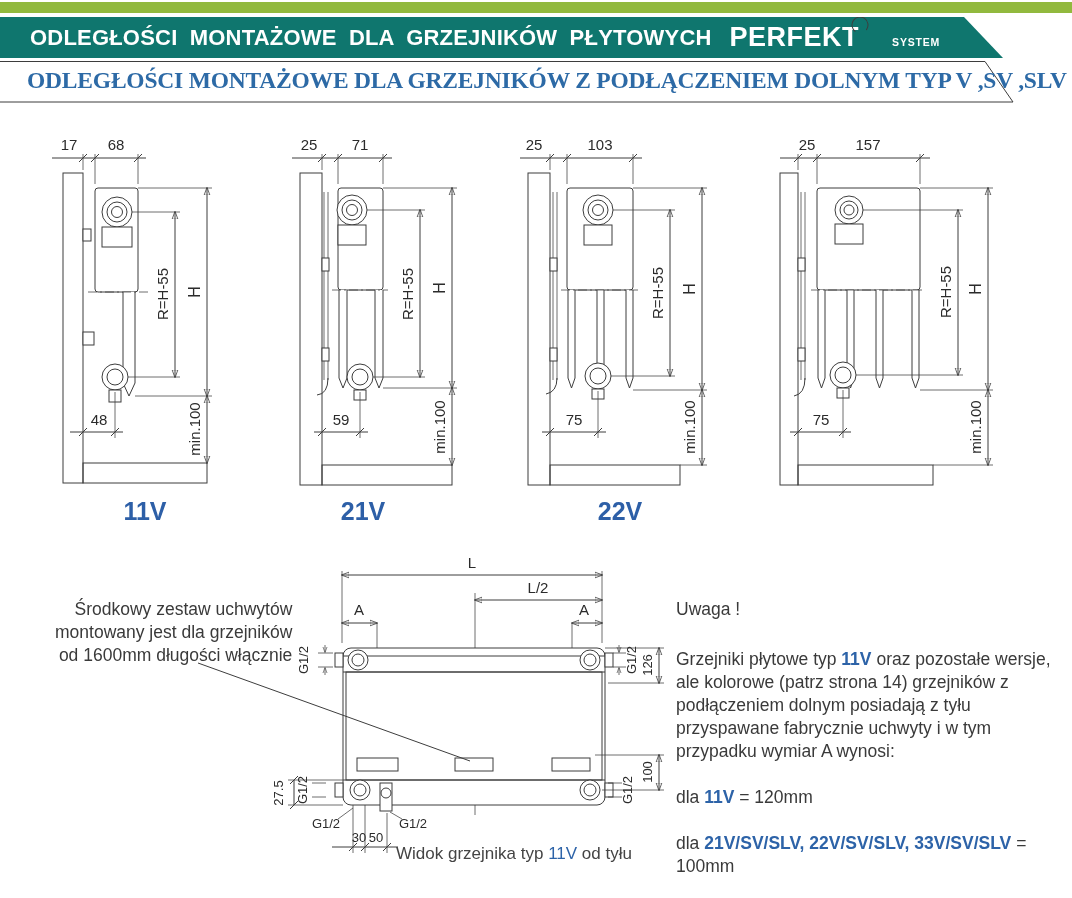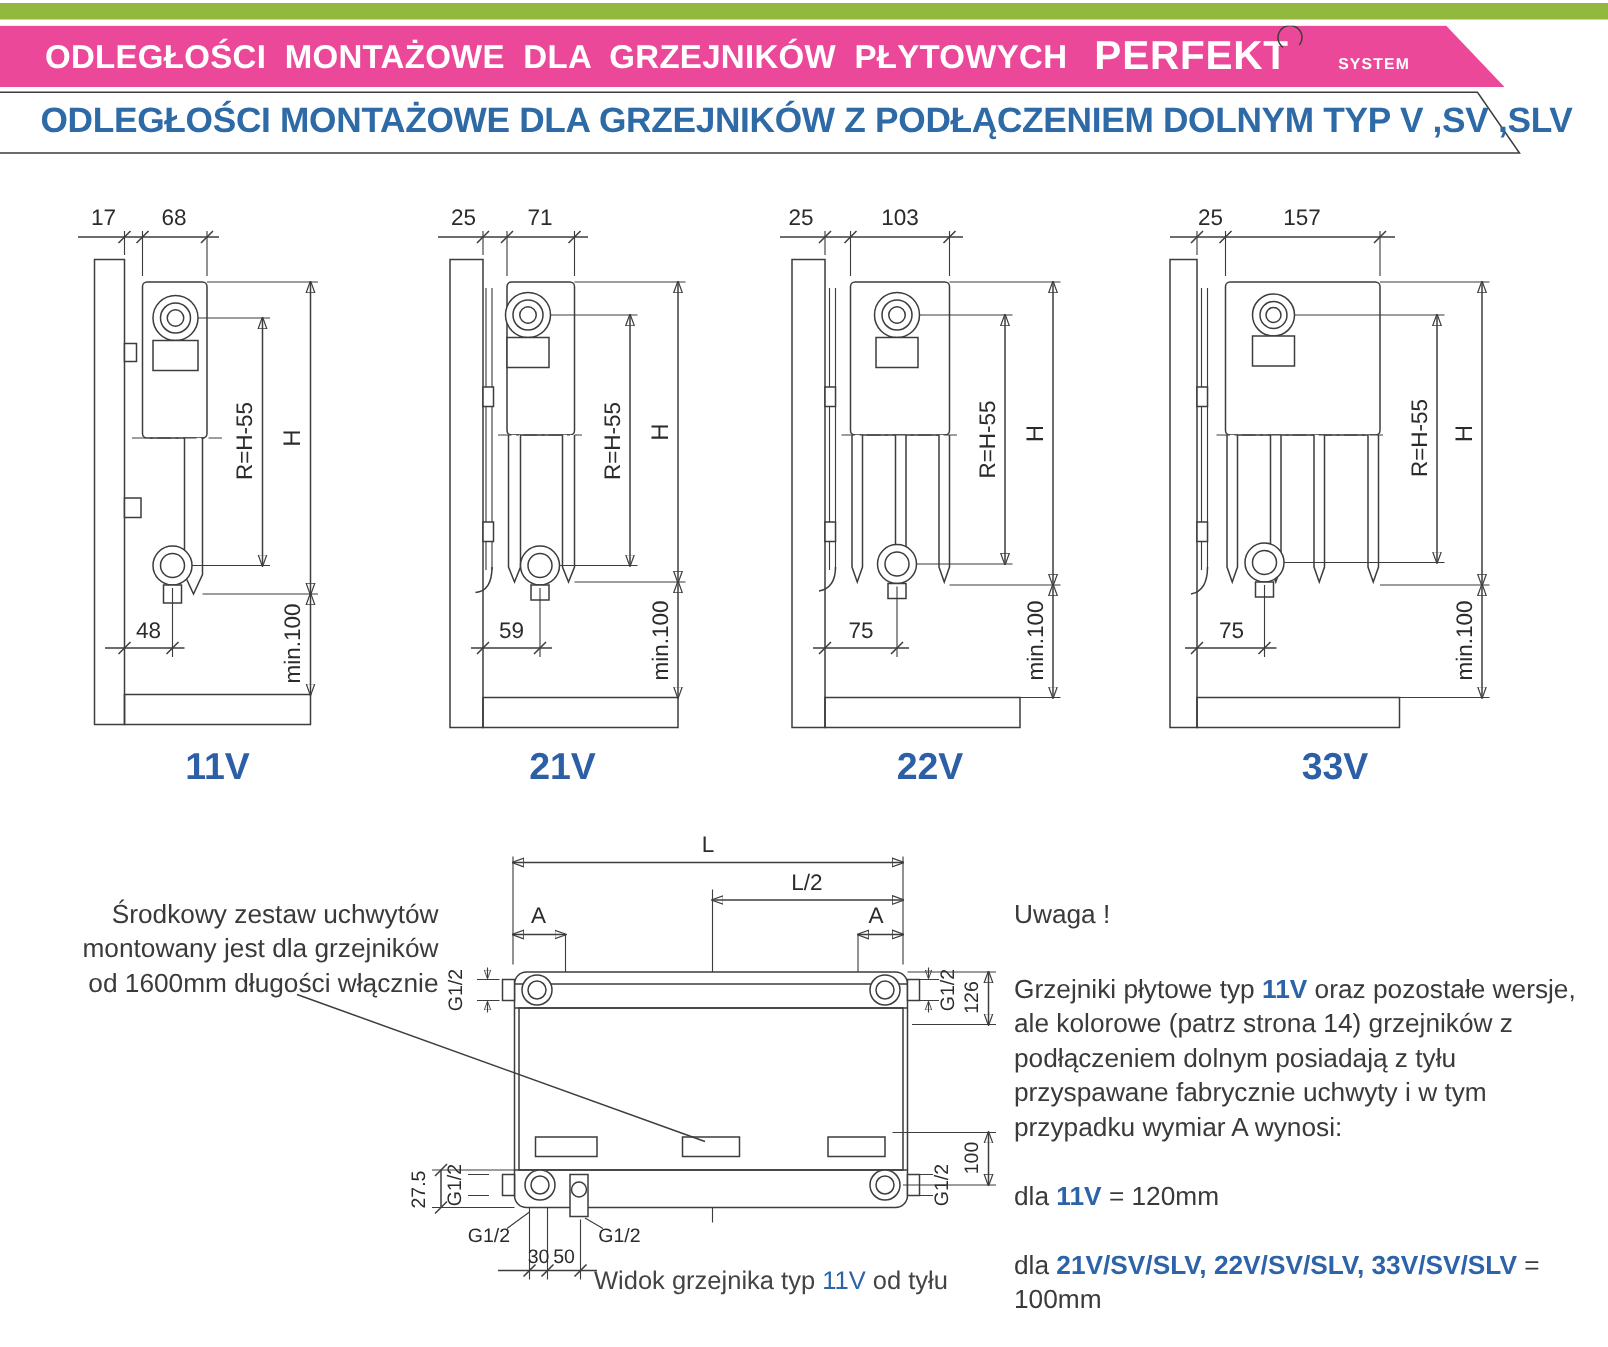--- a/index.html
+++ b/index.html
@@ -3,33 +3,33 @@
 <meta charset="utf-8">
 <style>
   html,body { margin:0; padding:0; background:#fff; }
   #page {
     position:relative; width:1072px; height:898px; overflow:hidden;
     background:#fff; font-family:"Liberation Sans", sans-serif;
   }
   
   #green-strip { position:absolute; left:0; top:2px; width:1072px; height:11px; background:#92b93e; }
   #blue-banner {
-    position:absolute; left:0; top:17px; width:1003px; height:41px; background:#ec4899;
+    position:absolute; left:0; top:17px; width:1003px; height:41px; background:#0f766e;
     clip-path:polygon(0 0, 964px 0, 1003px 100%, 0 100%);
     display:flex; align-items:center; color:#fff; white-space:nowrap;
   }
   #blue-banner .bar1-text { font-size:22px; font-weight:700; letter-spacing:.2px; word-spacing:6px; margin-left:30px; }
   .brand-wrap { display:flex; align-items:baseline; margin-left:18px; position:relative; }
   .brand-main { font-size:27px; font-weight:800; letter-spacing:.5px; }
   .brand-swoosh { position:absolute; left:118px; top:-9px; }
   .brand-sub { font-size:10.5px; font-weight:600; letter-spacing:.8px; margin-left:10px;padding-left:23px; }
   #white-banner-shape { position:absolute; left:0; top:60px; }
   #white-banner-text {
     position:absolute; left:27px; top:67px; font-size:23.5px; font-weight:600;
-    color:#2d6aa6; white-space:nowrap; letter-spacing:-0.2px;
+    color:#2d6aa6; white-space:nowrap; letter-spacing:-0.2px;font-family:Liberation Serif, serif;
   }
   
   svg { overflow:visible; }
   svg line, svg path, svg rect, svg circle, svg polyline { stroke:#3d3d3d; stroke-width:1; fill:none; }
   svg .thin { stroke-width:.75; }
   svg .fw { fill:#fff; }
   svg text { fill:#2b2b2b; stroke:none; font-family:"Liberation Sans",sans-serif; font-size:15px; text-anchor:middle; }
   svg text.big { font-size:16px; }
   svg text.sm { font-size:13px; }
   .dia { position:absolute; top:130px; }
@@ -171,21 +171,21 @@
       <line x1="172" y1="258" x2="172" y2="335" marker-start="url(#arw)" marker-end="url(#arw)"></line>
       <text transform="translate(165,297) rotate(-90)">min.100</text>
     </g>
     <g>
       <path d="M80,262 V308" class="thin"></path>
       <line x1="34" y1="302" x2="88" y2="302"></line>
       <path d="M38,306 L46,298 M76,306 L84,298" stroke-width="1.2"></path>
       <text x="61" y="295">59</text>
     </g>
   </svg>
-  <div class="typelabel" style="left:280px;width:190px">21V</div>
+  <div class="typelabel" style="left:268px;width:190px">21V</div>
 
   <svg class="dia" style="left:520px" width="270" height="375">
     <g>
       <rect x="8" y="43" width="22" height="312" fill="url(#brick)"></rect>
       <rect x="30" y="335" width="130" height="20" fill="url(#brick)"></rect>
     </g>
     <g>
       <rect x="47" y="58" width="66" height="102" rx="3" class="fw"></rect>
       <path d="M48,160 V248 L51.5,258 L55,248 V160" class="fw"></path>
       <path d="M77,160 V248 L80.5,258 L84,248 V160" class="fw"></path>
@@ -280,21 +280,20 @@
       <line x1="208" y1="260" x2="208" y2="335" marker-start="url(#arw)" marker-end="url(#arw)"></line>
       <text transform="translate(201,297) rotate(-90)">min.100</text>
     </g>
     <g>
       <path d="M63,260 V308" class="thin"></path>
       <line x1="10" y1="302" x2="71" y2="302"></line>
       <path d="M14,306 L22,298 M59,306 L67,298" stroke-width="1.2"></path>
       <text x="41" y="295">75</text>
     </g>
   </svg>
-  <div class="typelabel" style="left:780px;width:220px">33V</div>
 
   <svg style="position:absolute;left:180px;top:553px" width="512" height="340">
     <g>
       <path d="M162,90 V18 M422,90 V18" class="thin"></path>
       <line x1="162" y1="22" x2="422" y2="22" marker-start="url(#arw)" marker-end="url(#arw)"></line>
       <text x="292" y="15">L</text>
     </g>
     <g>
       <line x1="295" y1="47" x2="422" y2="47" marker-start="url(#arw)" marker-end="url(#arw)"></line>
       <text x="358" y="40">L/2</text>

